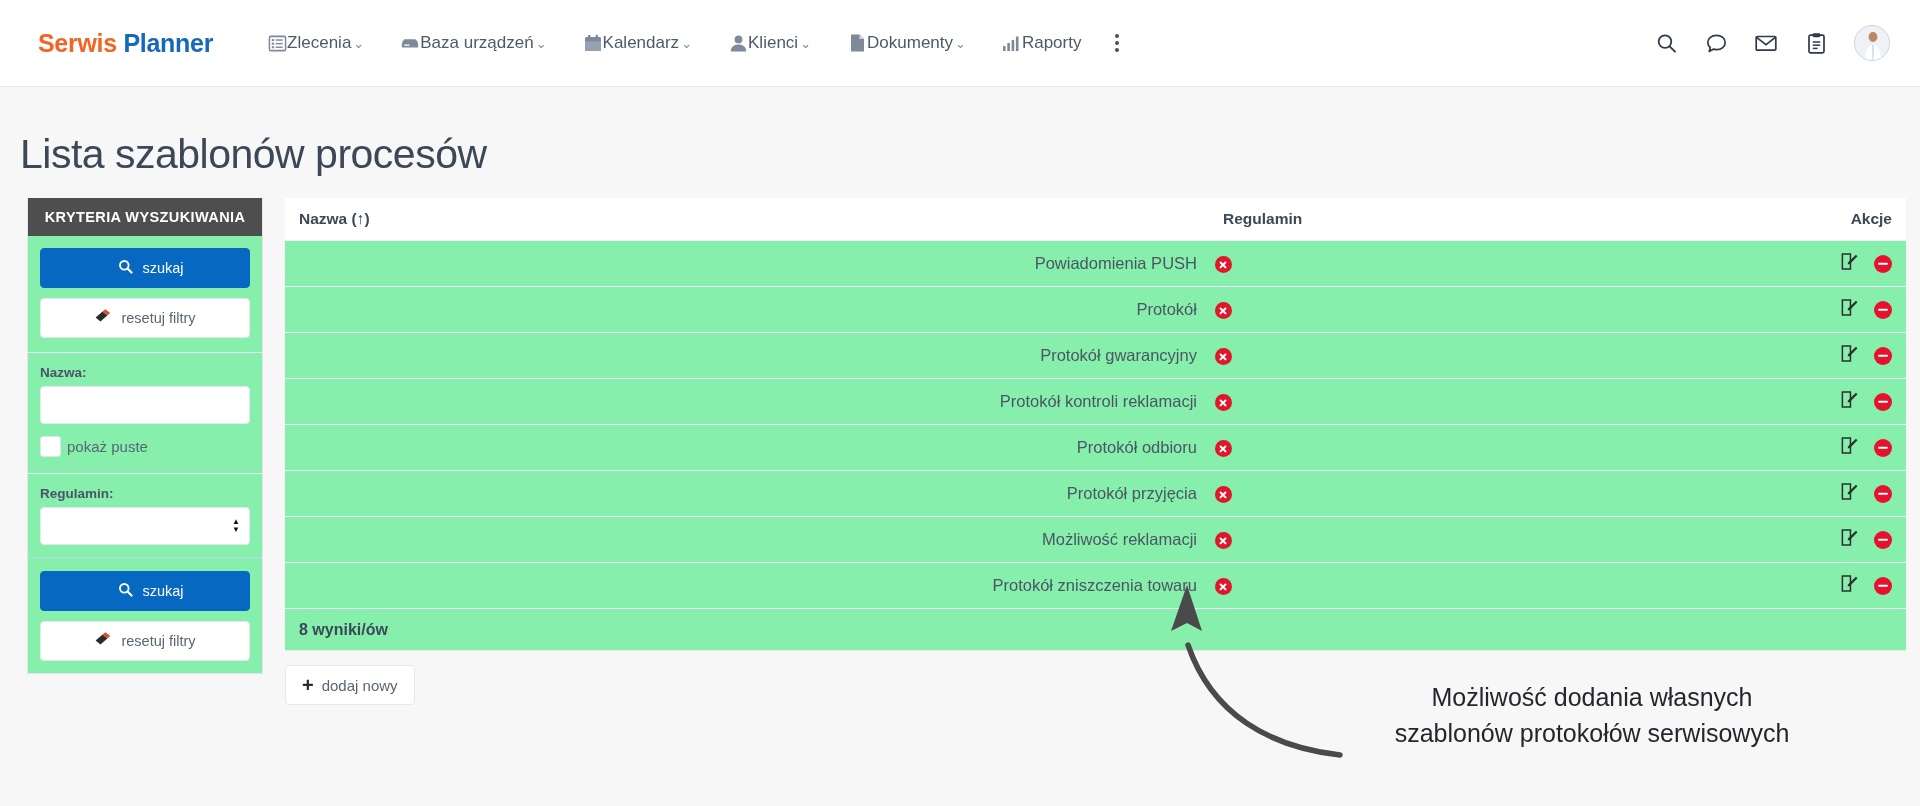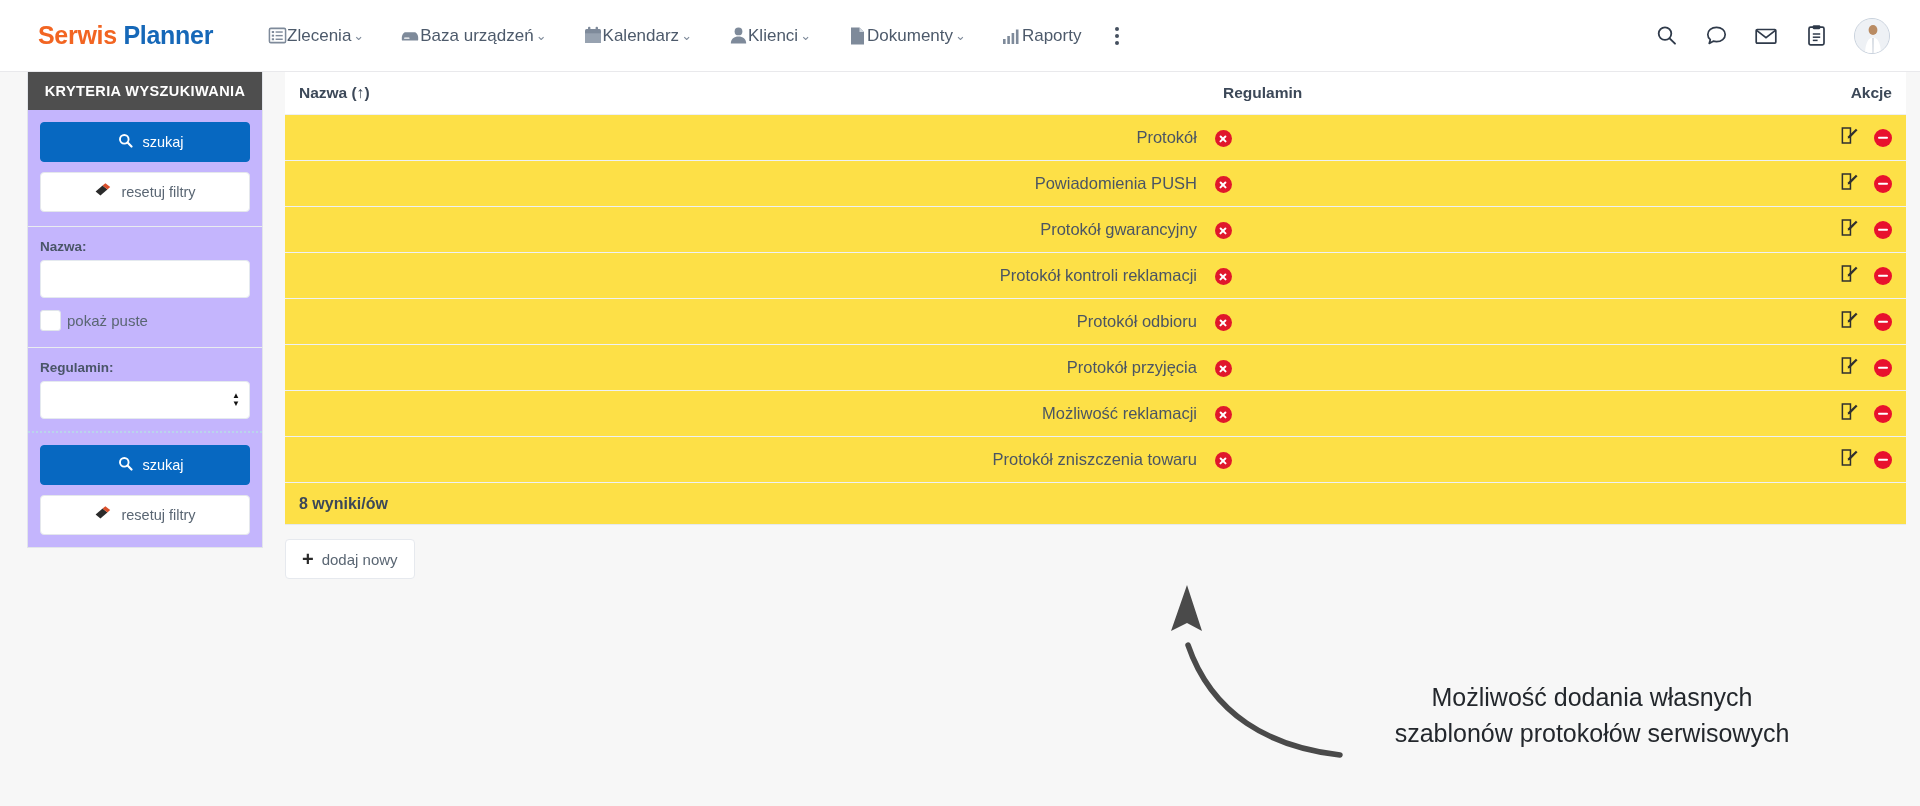--- a/index.html
+++ b/index.html
@@ -6,21 +6,21 @@
   html, body {
     margin: 0; padding: 0;
     width: 1920px; height: 806px;
     background: #f7f7f7;
     font-family: "Liberation Sans", "DejaVu Sans", sans-serif;
     overflow: hidden;
   }
 
   
   .topnav {
-    height: 72px;
+    height: 87px;
     background: #ffffff;
     border-bottom: 1px solid #e9e9ec;
     display: flex;
     align-items: center;
     padding: 0 30px 0 38px;
     position: relative;
   }
   .brand {
     font-size: 25px;
     font-weight: bold;
@@ -97,21 +97,21 @@
     display: flex;
     align-items: flex-start;
     padding-left: 27px;
     padding-right: 14px;
   }
 
   
   .sidebar {
     width: 236px;
     flex: 0 0 236px;
-    background: #c4b5fd;
+    background: #86efac;
     border: 1px solid #e2e5ea;
     border-top: none;
     margin-right: 22px;
   }
   .sb-head {
     background: #4e4e4e;
     color: #ffffff;
     font-size: 14.5px;
     font-weight: bold;
     letter-spacing: .4px;
@@ -188,21 +188,21 @@
     right: 10px; top: 50%;
     transform: translateY(-50%);
     display: flex; flex-direction: column;
     gap: 2px;
     pointer-events: none;
   }
   .select-arrows span { font-size: 8px; line-height: 6px; color: #111; }
 
   
   .table-area { flex: 1 1 auto; min-width: 0; }
-  table { width: 100%; border-collapse: collapse; background: #fde047; table-layout: fixed; }
+  table { width: 100%; border-collapse: collapse; background: #86efac; table-layout: fixed; }
   thead th {
     font-size: 15.5px;
     color: #3c4858;
     font-weight: bold;
     padding: 12px 14px;
     background: #ffffff;
     border-bottom: 1px solid #edf0f4;
     text-align: left;
   }
   .col-nazwa { width: 57%; }
@@ -418,20 +418,21 @@
         <svg width="36" height="36" viewBox="0 0 36 36">
           <rect width="36" height="36" fill="#eef1f5"></rect>
           <ellipse cx="18" cy="11" rx="4.4" ry="5" fill="#b98b63"></ellipse>
           <path d="M10 36 C10 24 13.5 18.5 18 18.5 C22.5 18.5 26 24 26 36 Z" fill="#ffffff"></path>
           <path d="M17 19 L19 19 L18.6 36 L17.4 36 Z" fill="#d8dde4"></path>
         </svg>
       </span>
     </div>
   </div>
 
+  <h1 class="page-title">Lista szablonów procesów</h1>
 
   <div class="layout">
 
     <div class="sidebar">
       <div class="sb-head">KRYTERIA WYSZUKIWANIA</div>
 
       <div class="sb-pad">
         <div class="btn btn-primary">
           <span>
             <svg width="15" height="15" viewBox="0 0 16 16">
@@ -505,33 +506,33 @@
         <thead>
           <tr>
             <th class="col-nazwa">Nazwa (↑)</th>
             <th class="col-reg">Regulamin</th>
             <th class="col-akcje">Akcje</th>
           </tr>
         </thead>
         <tbody>
 
           <tr>
+            <td class="nazwa">Powiadomienia PUSH</td>
+            <td class="reg"><span class="x-badge"></span></td>
+            <td class="akcje">
+              <span class="act-edit"><svg width="19" height="19" viewBox="0 0 20 20">
+                    <path d="M2.5 2.2 L11 2.2 L11 17.8 L2.5 17.8 Z" fill="none" stroke="#2f2f2f" stroke-width="1.6"></path>
+                    <path d="M16.8 3 L18.4 4.6 L10.4 12.6 L8.1 13.1 L8.6 10.8 Z" fill="#2f2f2f"></path>
+                  </svg></span>
+              <span class="act-del"></span>
+            </td>
+          </tr>
+
+          <tr>
             <td class="nazwa">Protokół</td>
-            <td class="reg"><span class="x-badge"></span></td>
-            <td class="akcje">
-              <span class="act-edit"><svg width="19" height="19" viewBox="0 0 20 20">
-                    <path d="M2.5 2.2 L11 2.2 L11 17.8 L2.5 17.8 Z" fill="none" stroke="#2f2f2f" stroke-width="1.6"></path>
-                    <path d="M16.8 3 L18.4 4.6 L10.4 12.6 L8.1 13.1 L8.6 10.8 Z" fill="#2f2f2f"></path>
-                  </svg></span>
-              <span class="act-del"></span>
-            </td>
-          </tr>
-
-          <tr>
-            <td class="nazwa">Powiadomienia PUSH</td>
             <td class="reg"><span class="x-badge"></span></td>
             <td class="akcje">
               <span class="act-edit"><svg width="19" height="19" viewBox="0 0 20 20">
                     <path d="M2.5 2.2 L11 2.2 L11 17.8 L2.5 17.8 Z" fill="none" stroke="#2f2f2f" stroke-width="1.6"></path>
                     <path d="M16.8 3 L18.4 4.6 L10.4 12.6 L8.1 13.1 L8.6 10.8 Z" fill="#2f2f2f"></path>
                   </svg></span>
               <span class="act-del"></span>
             </td>
           </tr>
 

